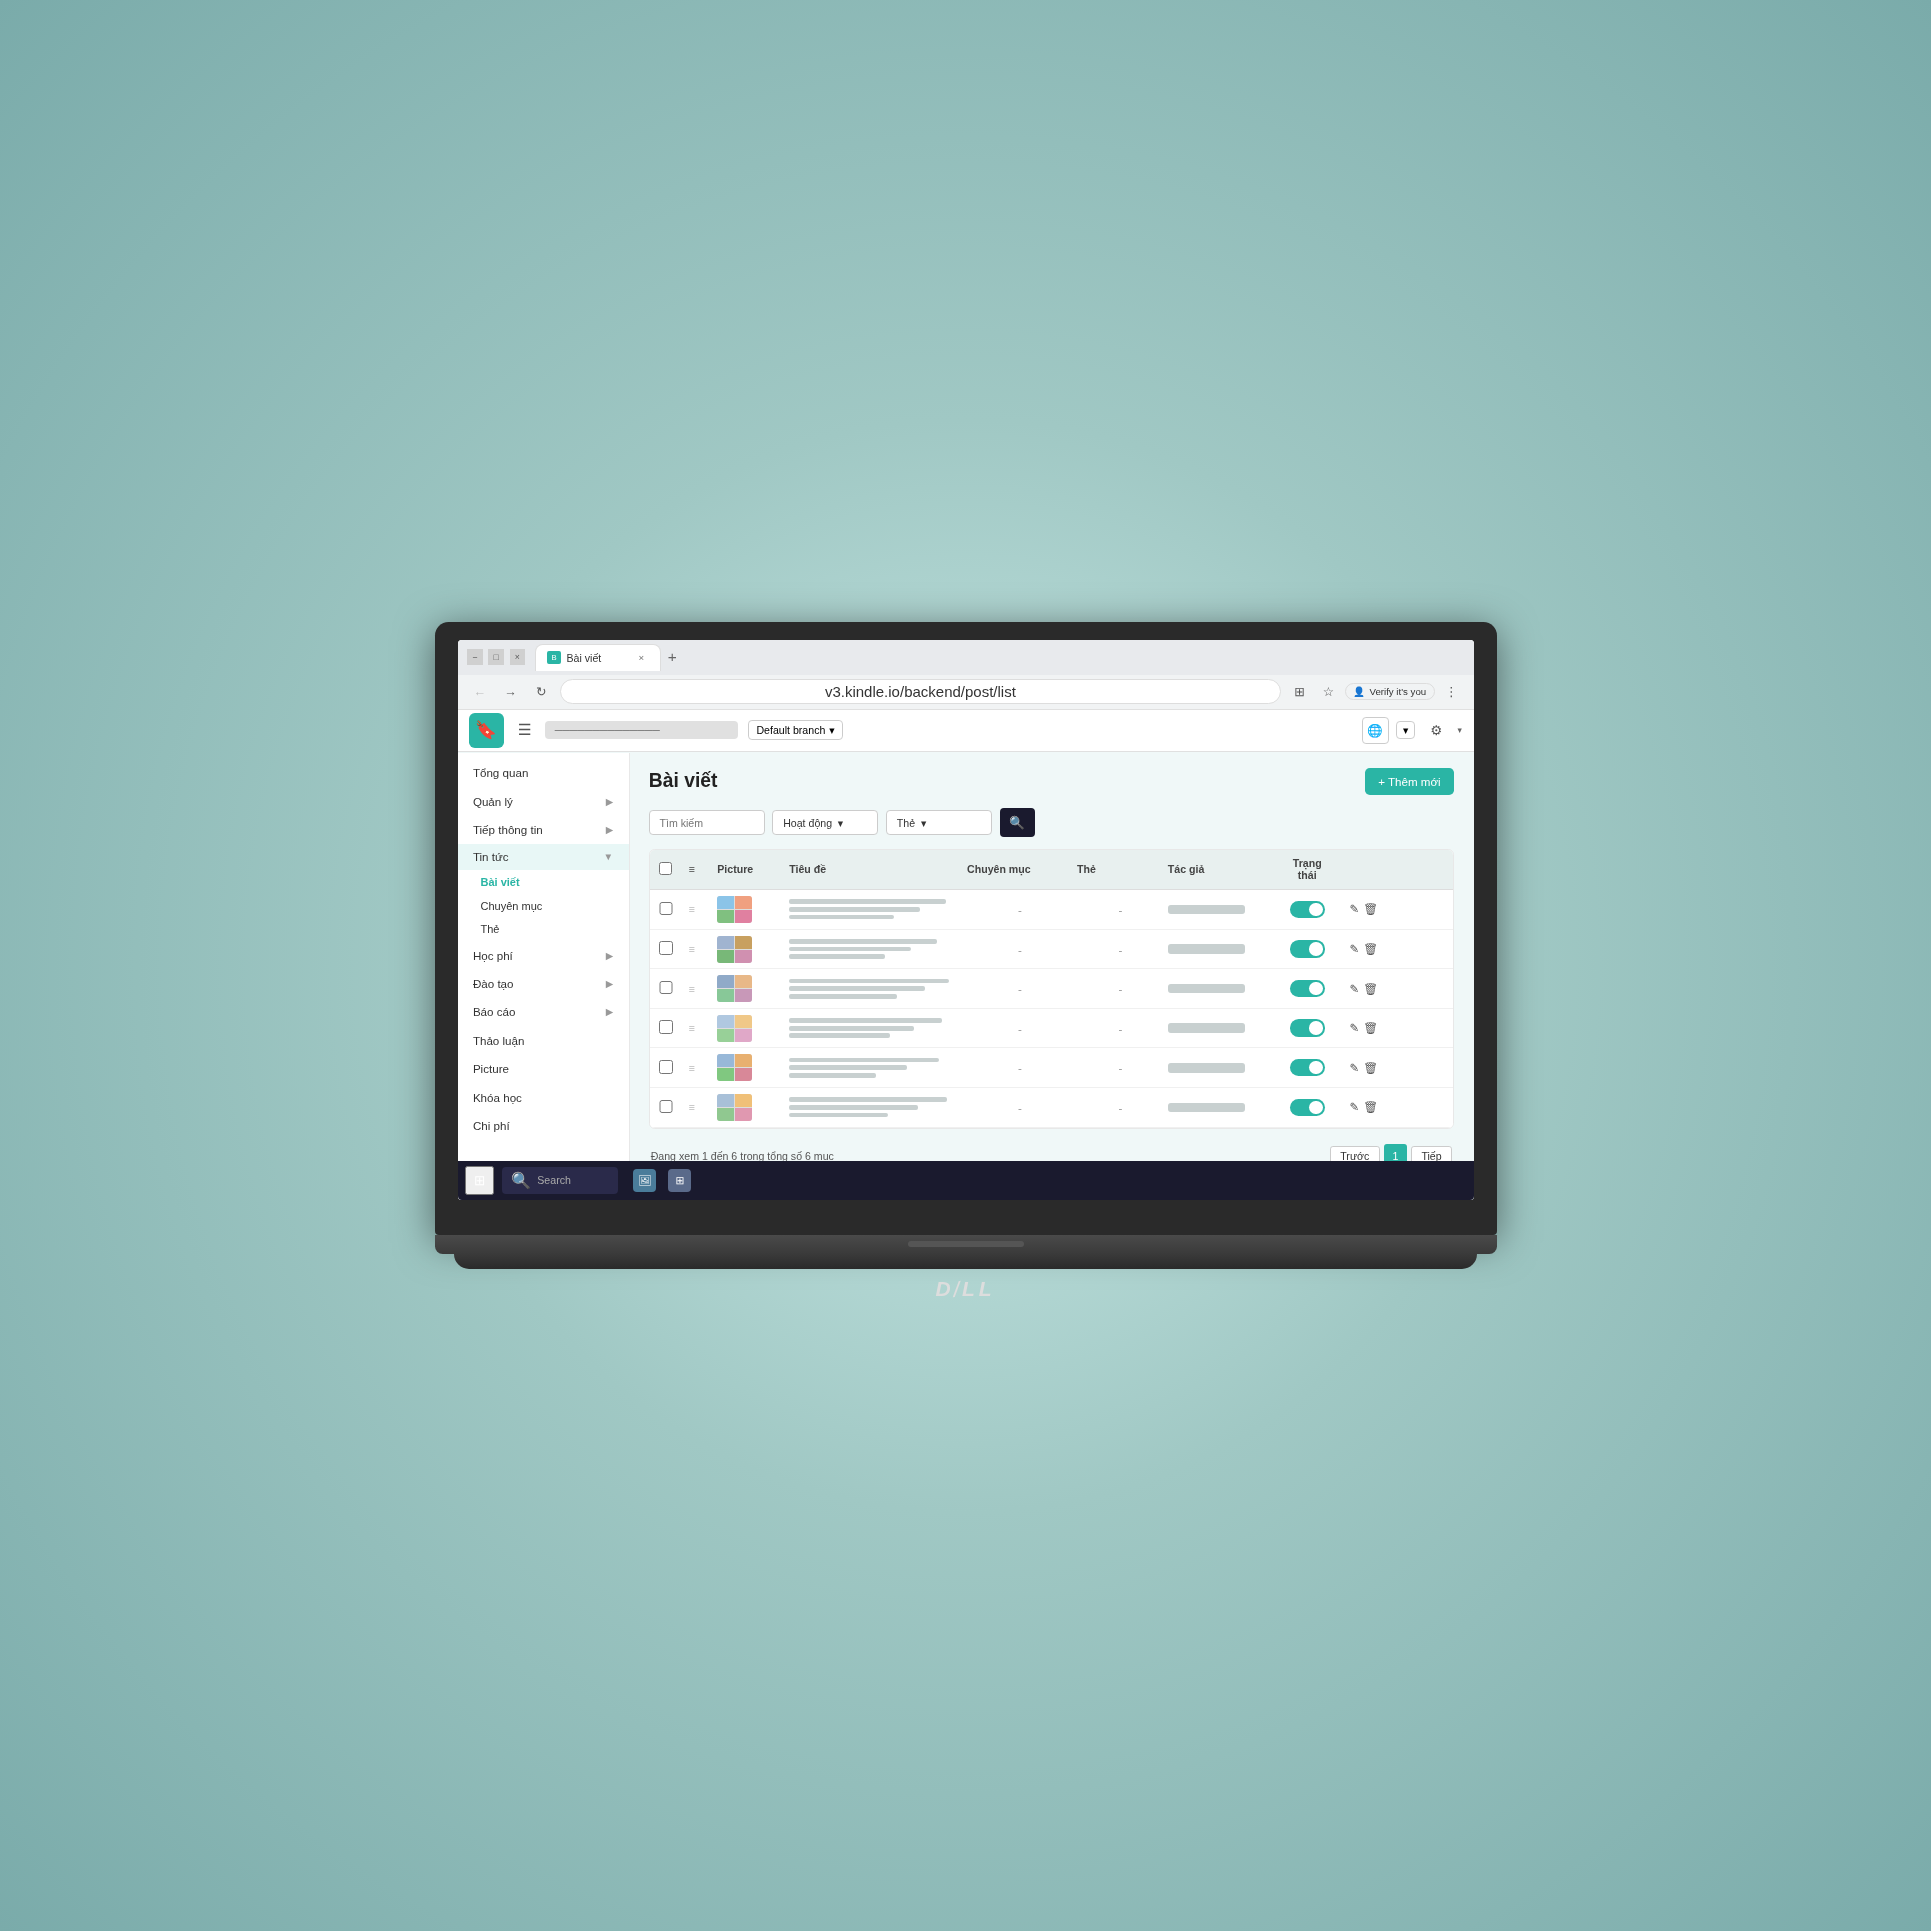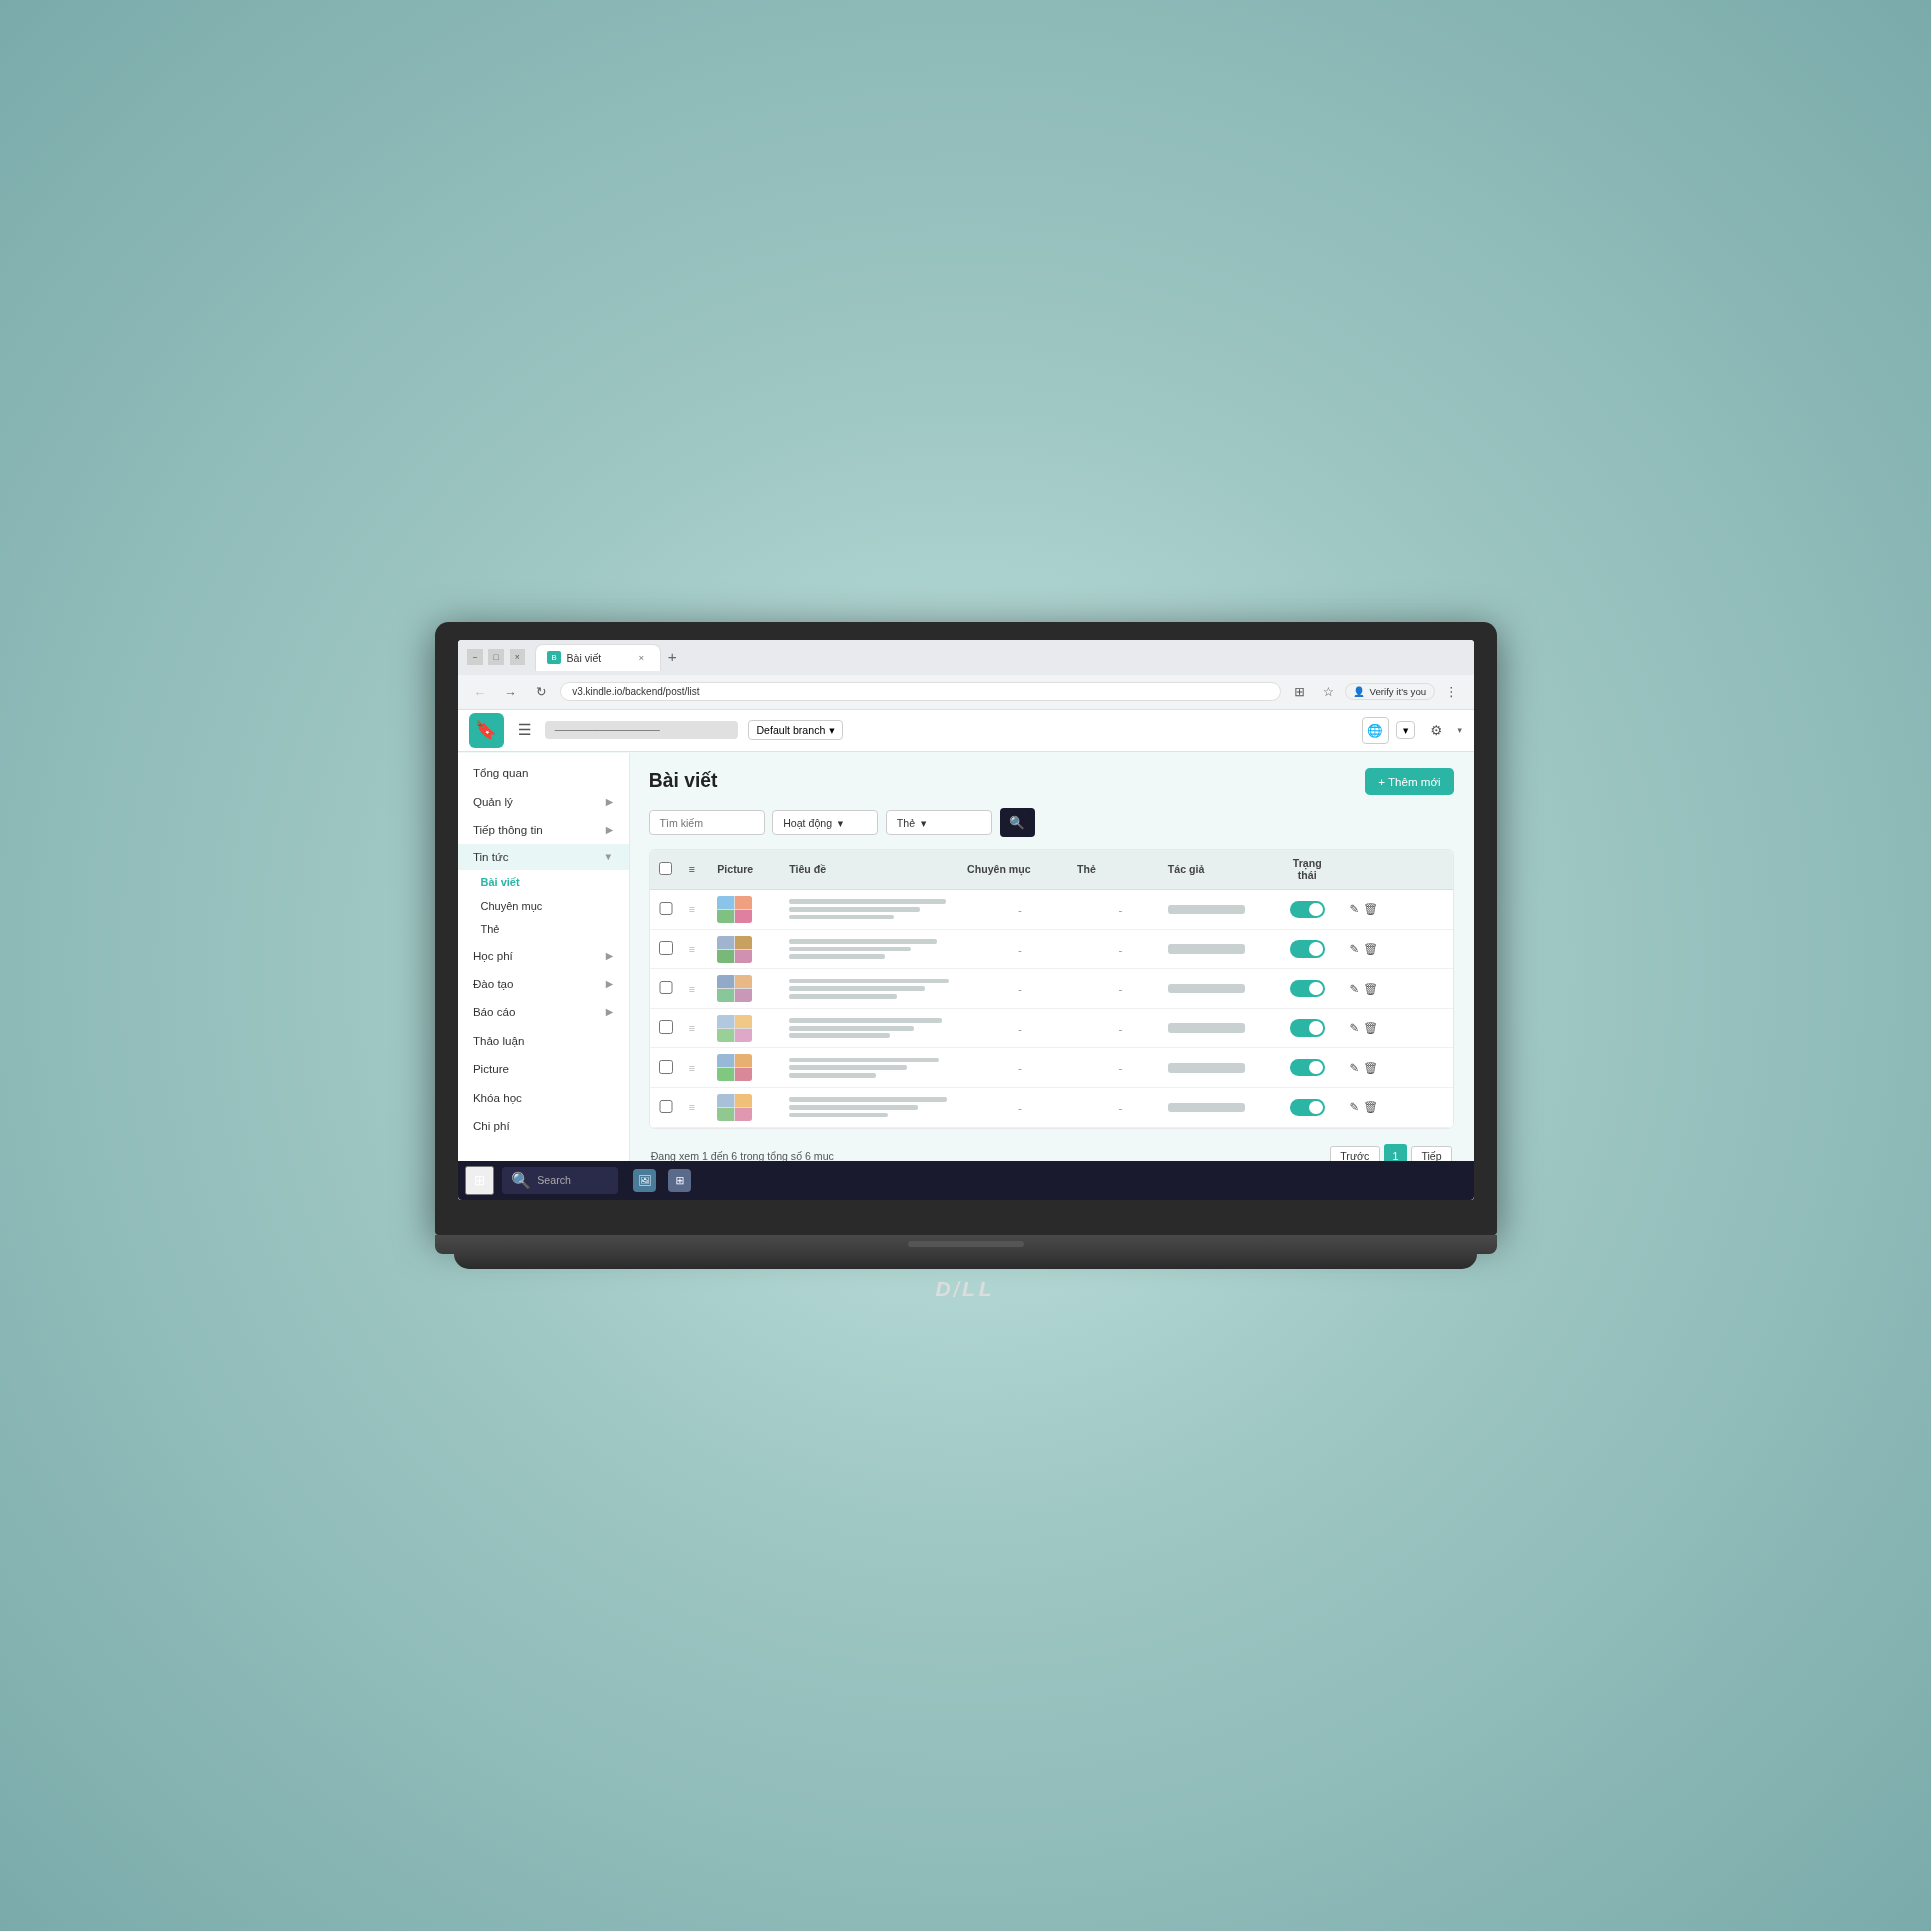--- a/index.html
+++ b/index.html
@@ -163,22 +163,23 @@
       padding: 2.9px 11.6px;
       font-size: 10.6px;
       color: #333;
       display: flex;
       align-items: center;
       gap: 5.8px;
     }
 
     .address-text {
       flex: 1;
-      font-size: 10px;
+      font-size: 15px;
       color: #333;
+      text-align: center;
     }
 
     .toolbar-right {
       display: flex;
       align-items: center;
       gap: 3.9px;
     }
 
     .toolbar-icon-btn {
       width: 25px;

